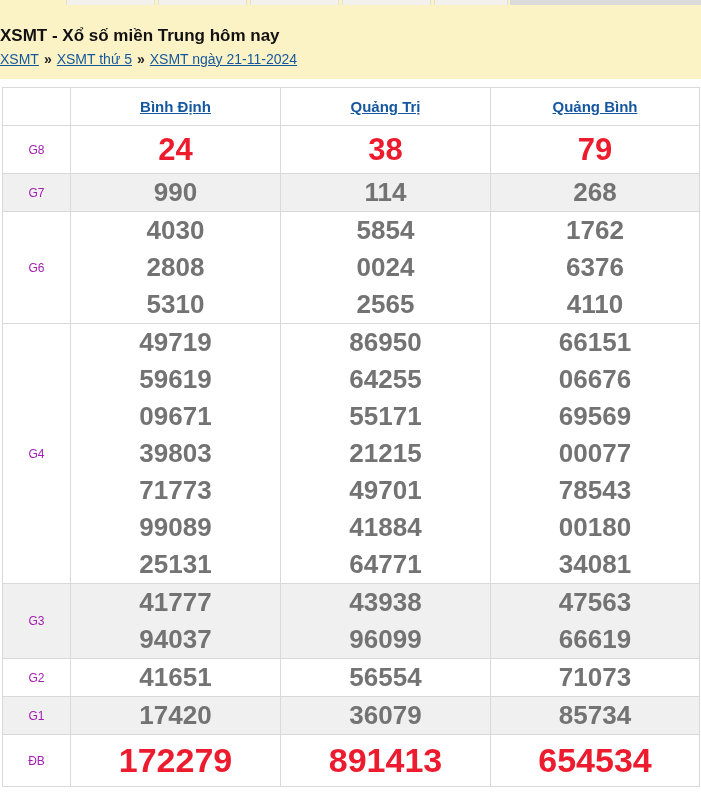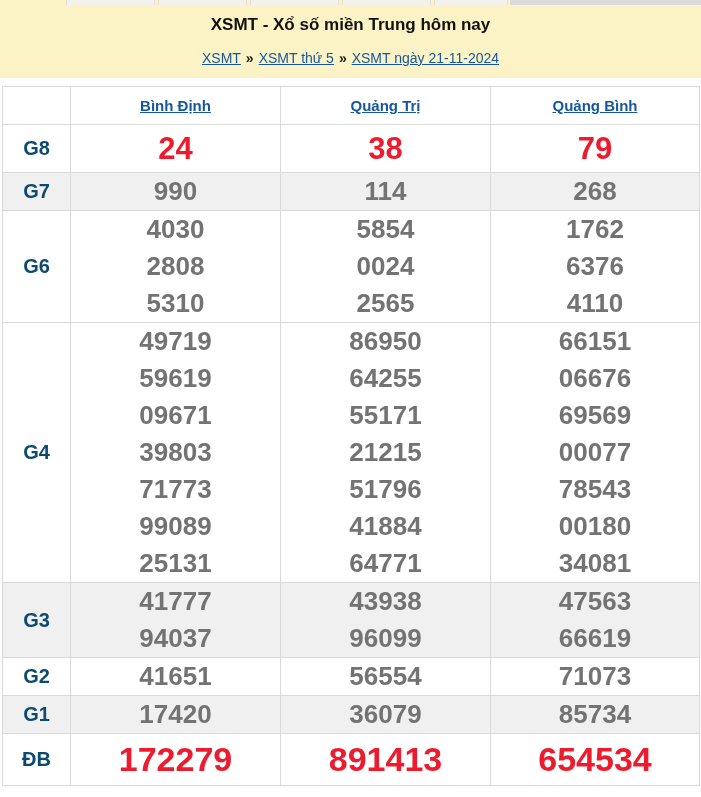--- a/index.html
+++ b/index.html
@@ -22,31 +22,31 @@
     border-right: 1px solid #E3E0D8;
   }
   .top-strip .gray-end {
     position: absolute; top: 0; height: 5px;
     left: 510px; right: 0;
     background: #DBDBDB;
   }
   
   .banner {
     background: var(--banner-bg, #FBF3C5);
-    text-align: center;
-    padding: 9px 0 11px 0;
+    text-align: left;
+    padding: 20px 0 11px 0;
   }
   .page-title {
     font-size: 17px;
     font-weight: bold;
     color: #111;
     line-height: 22px;
   }
   .breadcrumb {
-    margin-top: 13px;
+    margin-top: 3px;
     font-size: 14px;
     line-height: 18px;
     color: #222;
   }
   .breadcrumb a {
     color: var(--link-blue, #15579F);
     text-decoration: underline;
     cursor: pointer;
   }
   .breadcrumb .sep {
@@ -70,23 +70,23 @@
   tr.shade th, tr.shade td { background: var(--row-shade, #F0F0F0); }
   thead th { height: 38px; background: #fff; }
   thead th a {
     color: var(--link-blue, #15579F);
     font-size: 15px;
     font-weight: bold;
     text-decoration: underline;
     cursor: pointer;
   }
   th.prize-label {
-    font-size: 20px;
-    font-weight: bold;
-    color: #0c4a6e;
+    font-size: 12px;
+    font-weight: normal;
+    color: #a21caf;
   }
   .num {
     font-weight: bold;
     color: #737373;
     font-size: 26px;
     line-height: 37px;
     white-space: nowrap;
   }
   tr.g8 .num {
     color: var(--highlight-red, #ED1B2E);
@@ -186,21 +186,21 @@
           <div class="num">39803</div>
           <div class="num">71773</div>
           <div class="num">99089</div>
           <div class="num">25131</div>
         </td>
         <td>
           <div class="num">86950</div>
           <div class="num">64255</div>
           <div class="num">55171</div>
           <div class="num">21215</div>
-          <div class="num">51796</div>
+          <div class="num">49701</div>
           <div class="num">41884</div>
           <div class="num">64771</div>
         </td>
         <td>
           <div class="num">66151</div>
           <div class="num">06676</div>
           <div class="num">69569</div>
           <div class="num">00077</div>
           <div class="num">78543</div>
           <div class="num">00180</div>

